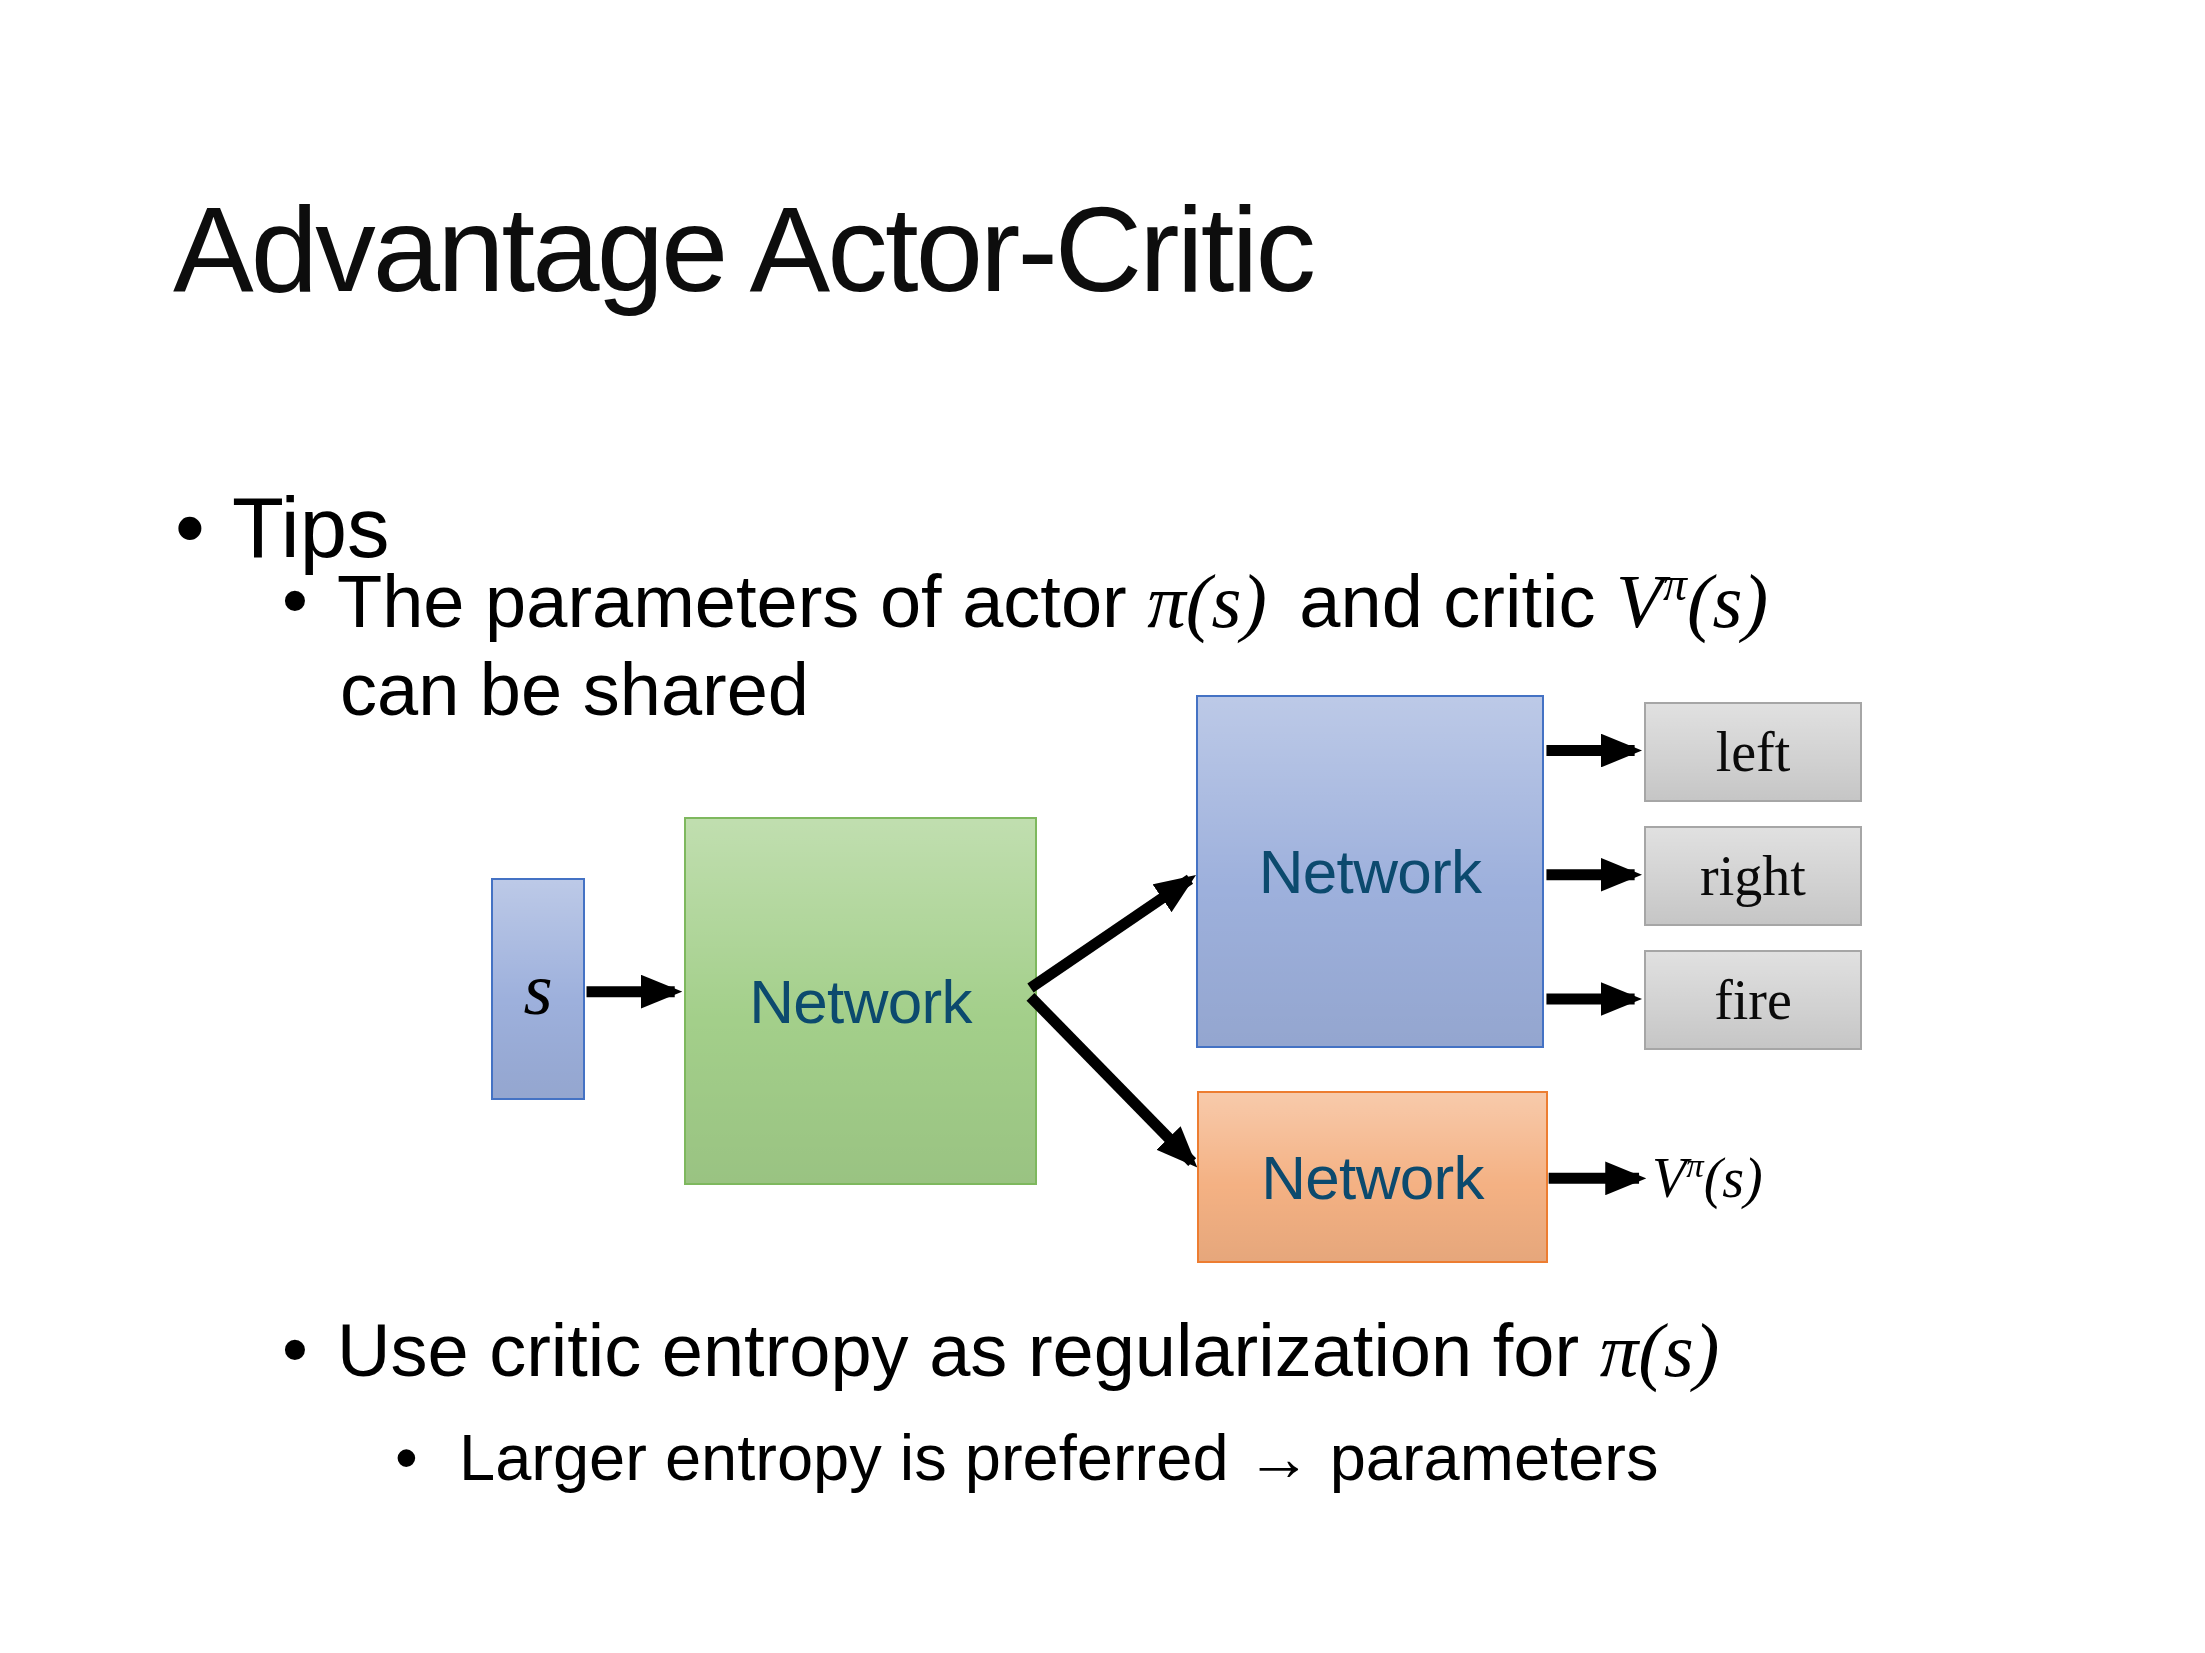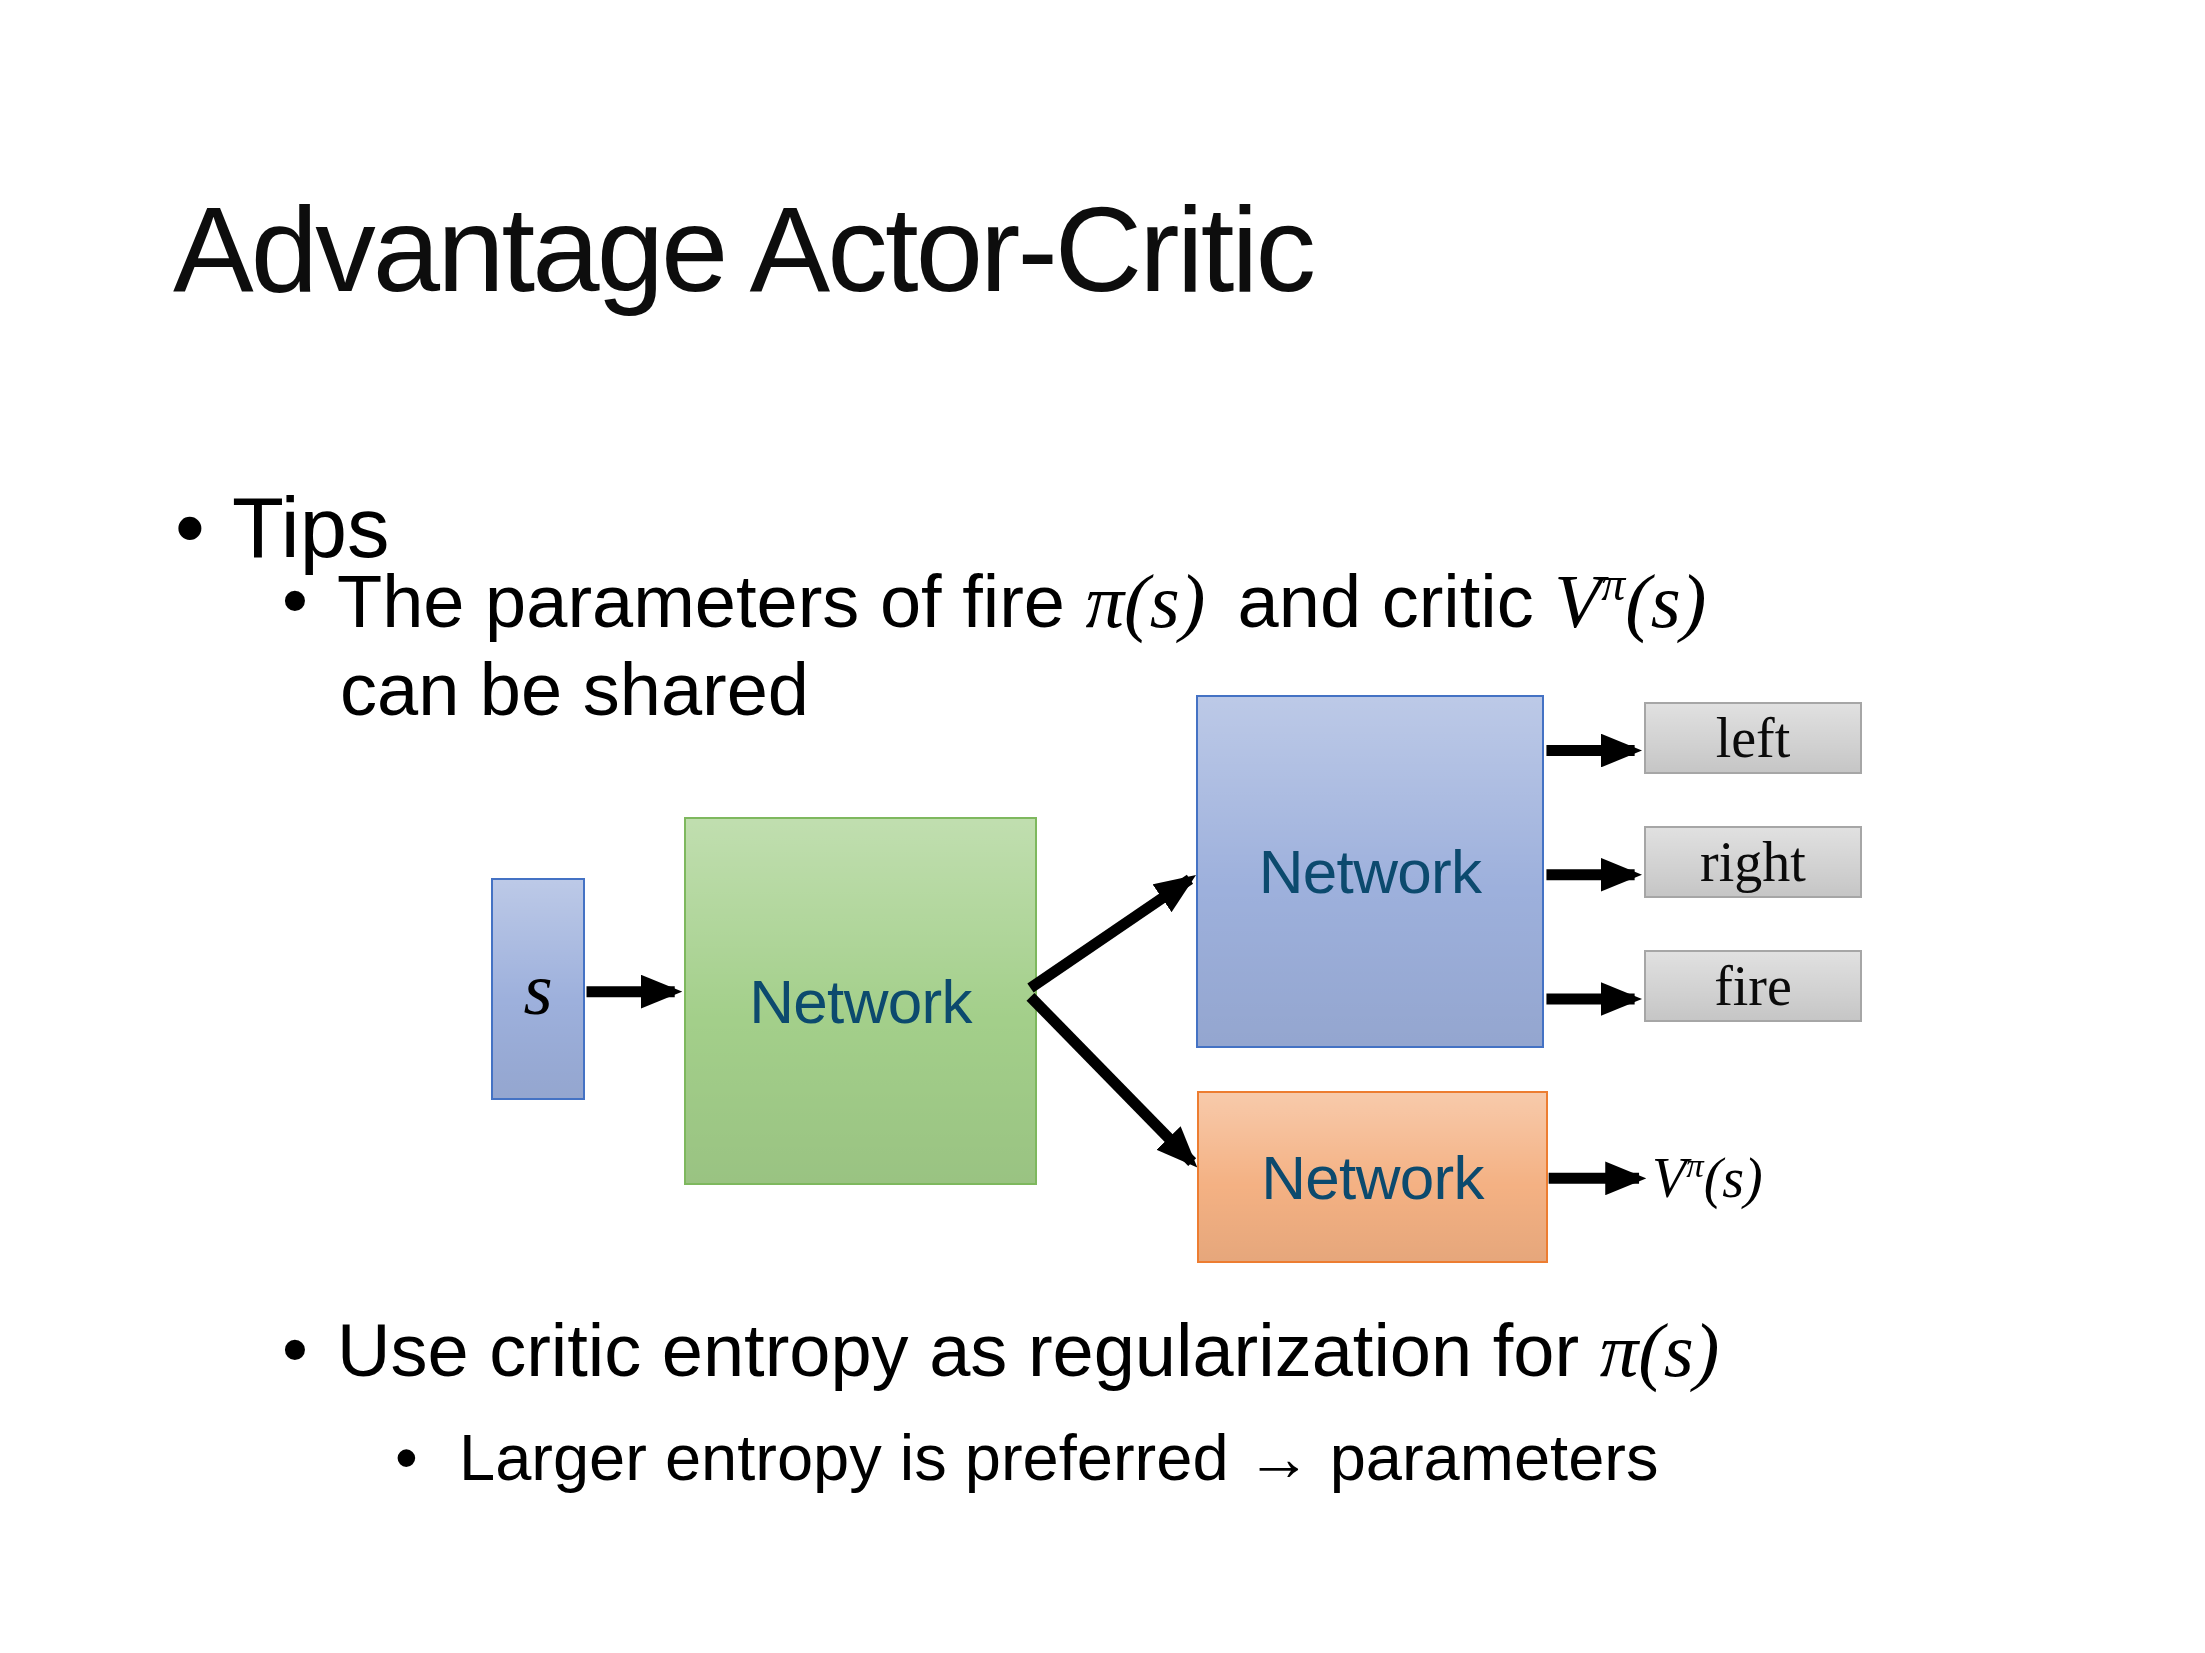--- a/index.html
+++ b/index.html
@@ -49,21 +49,21 @@
     position: absolute; inset: 0;
     background: linear-gradient(180deg, rgba(255,255,255,0.32), rgba(255,255,255,0) 55%, rgba(0,0,0,0.06));
     pointer-events: none;
   }
   .dbox .lbl { position: relative; z-index: 1; }
 
   .state-box  { left: 491px;  top: 878px; width: 94px; height: 222px; border-width: 2.2px; }
   .shared-box { left: 684px;  top: 817px; width: 353px; height: 368px; border-width: 2.2px; }
   .actor-box  { left: 1196px; top: 695px;  width: 348px; height: 353px; border-width: 2.9px; }
   .critic-box { left: 1197px; top: 1091px; width: 351px; height: 172px; border-width: 2.9px; }
-  .action-box { left: 1644px; width: 218px; height: 72px; border-width: 2.2px; }
+  .action-box { left: 1644px; width: 218px; height: 100px; border-width: 2.2px; }
 
   .net-label {
     font-size: 62px; color: #0c4a6e; letter-spacing: -0.7px;
   }
   .state-label {
     font-family: "Liberation Serif", serif; font-style: italic;
     font-size: 75px;
   }
   .action-label {
     font-family: "Liberation Serif", serif;
@@ -87,21 +87,21 @@
 
 <div class="abs title">Advantage Actor-Critic</div>
 
 <div class="abs bul lv1" style="left:175px; top:474px;">•</div>
 <div class="abs line lv1" style="left:232px; top:474px;">
   <span>Tips</span>
 </div>
 
 <div class="abs bul lv2" style="left:282px; top:556px;">•</div>
 <div class="abs line lv2" style="left:337px; top:556px;">
-  <span>The parameters of fire </span><span class="math gap">π(s)</span><span>and critic </span><span class="math"><span>V</span><sup>π</sup><span>(s)</span></span>
+  <span>The parameters of actor </span><span class="math gap">π(s)</span><span>and critic </span><span class="math"><span>V</span><sup>π</sup><span>(s)</span></span>
 </div>
 
 <div class="abs line lv2" style="left:340px; top:645px;">
   <span>can be shared</span>
 </div>
 
 <div class="dbox state-box" style="--fill: #9db0dc; --border: #4472c4;">
   <span class="lbl state-label">s</span>
 </div>
 

